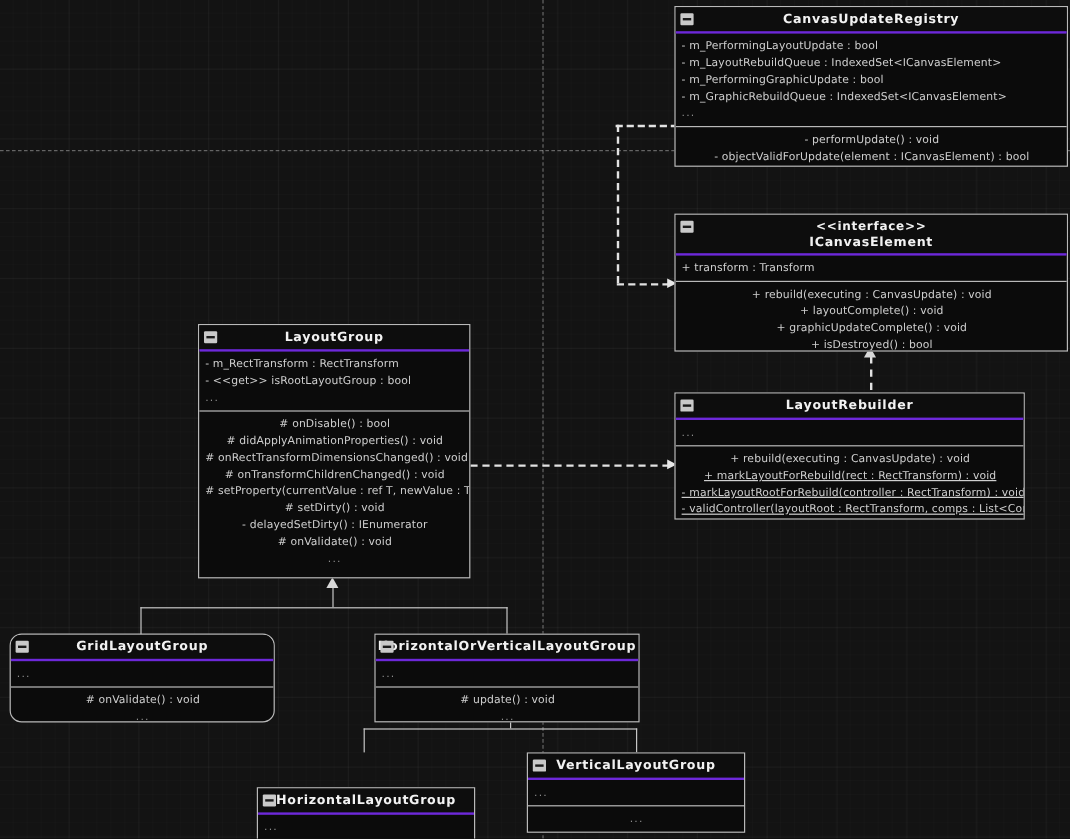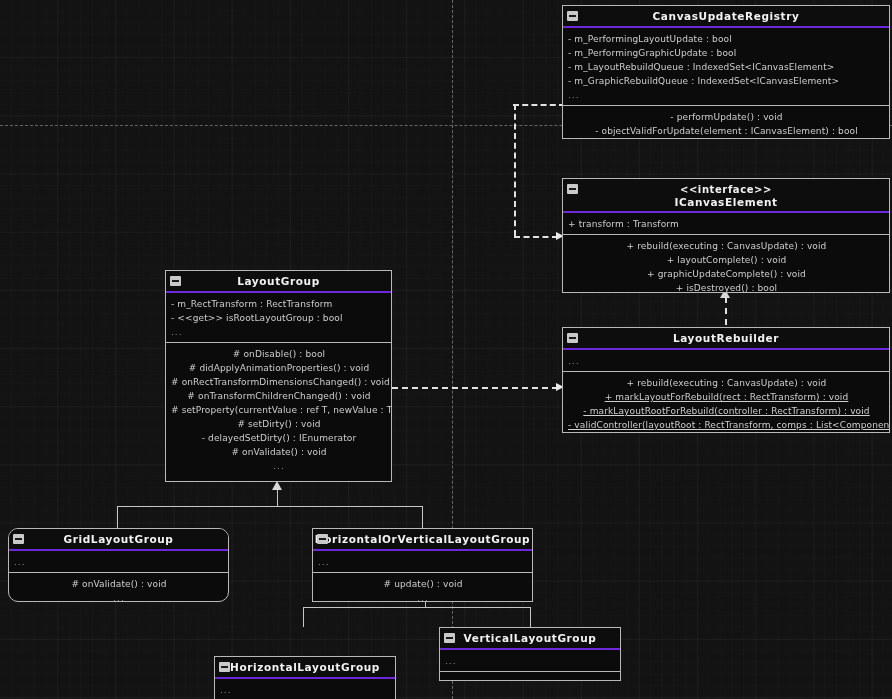--- a/index.html
+++ b/index.html
@@ -183,22 +183,22 @@
   <div class="line-v-solid" style="left:303px; top:607px; height:20px;"></div>
   <div class="line-v-solid" style="left:530px; top:607px; height:20px;"></div>
 
   <div class="uml" style="left:562px; top:5px; width:328px; height:134px;">
     <div class="uml-title">
       <span class="collapse-icon"></span>
       <span>CanvasUpdateRegistry</span>
     </div>
     <div class="uml-section">
       <div class="uml-row">- m_PerformingLayoutUpdate : bool</div>
+      <div class="uml-row">- m_LayoutRebuildQueue : IndexedSet&lt;ICanvasElement&gt;</div>
       <div class="uml-row">- m_PerformingGraphicUpdate : bool</div>
-      <div class="uml-row">- m_LayoutRebuildQueue : IndexedSet&lt;ICanvasElement&gt;</div>
       <div class="uml-row">- m_GraphicRebuildQueue : IndexedSet&lt;ICanvasElement&gt;</div>
       <div class="uml-row ellipsis">...</div>
     </div>
     <div class="uml-section">
       <div class="uml-row">- performUpdate() : void</div>
       <div class="uml-row">- objectValidForUpdate(element : ICanvasElement) : bool</div>
       <div class="uml-row ellipsis">...</div>
     </div>
   </div>
 
@@ -212,21 +212,21 @@
       <div class="uml-row">+ transform : Transform</div>
     </div>
     <div class="uml-section">
       <div class="uml-row">+ rebuild(executing : CanvasUpdate) : void</div>
       <div class="uml-row">+ layoutComplete() : void</div>
       <div class="uml-row">+ graphicUpdateComplete() : void</div>
       <div class="uml-row">+ isDestroyed() : bool</div>
     </div>
   </div>
 
-  <div class="uml" style="left:562px; top:327px; width:328px; height:106px;">
+  <div class="uml" style="left:562px; top:327px; width:292px; height:106px;">
     <div class="uml-title">
       <span class="collapse-icon"></span>
       <span>LayoutRebuilder</span>
     </div>
     <div class="uml-section">
       <div class="uml-row ellipsis">...</div>
     </div>
     <div class="uml-section">
       <div class="uml-row">+ rebuild(executing : CanvasUpdate) : void</div>
       <div class="uml-row stat">+ markLayoutForRebuild(rect : RectTransform) : void</div>
@@ -293,21 +293,21 @@
       <span>HorizontalLayoutGroup</span>
     </div>
     <div class="uml-section">
       <div class="uml-row ellipsis">...</div>
     </div>
     <div class="uml-section">
       <div class="uml-row ellipsis">...</div>
     </div>
   </div>
 
-  <div class="uml" style="left:439px; top:627px; width:182px; height:54px;">
+  <div class="uml" style="left:439px; top:627px; width:182px; height:67px;">
     <div class="uml-title">
       <span class="collapse-icon"></span>
       <span>VerticalLayoutGroup</span>
     </div>
     <div class="uml-section">
       <div class="uml-row ellipsis">...</div>
     </div>
     <div class="uml-section">
       <div class="uml-row ellipsis">...</div>
     </div>

